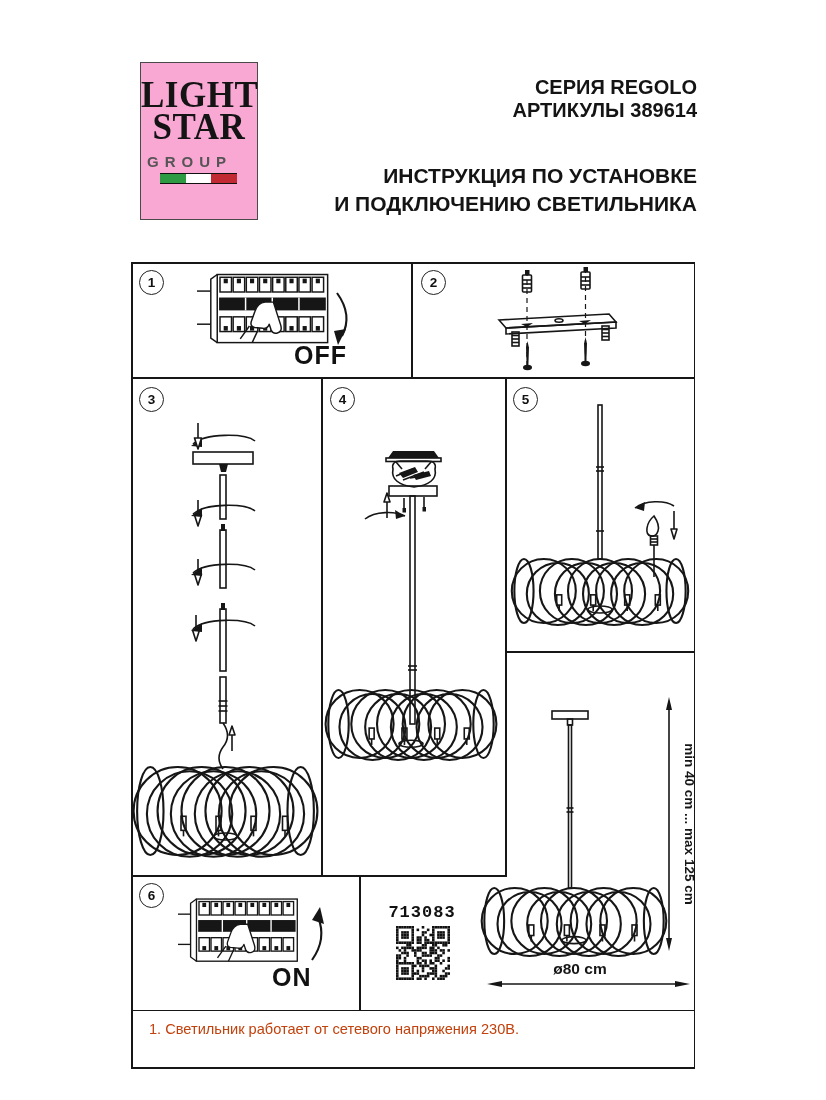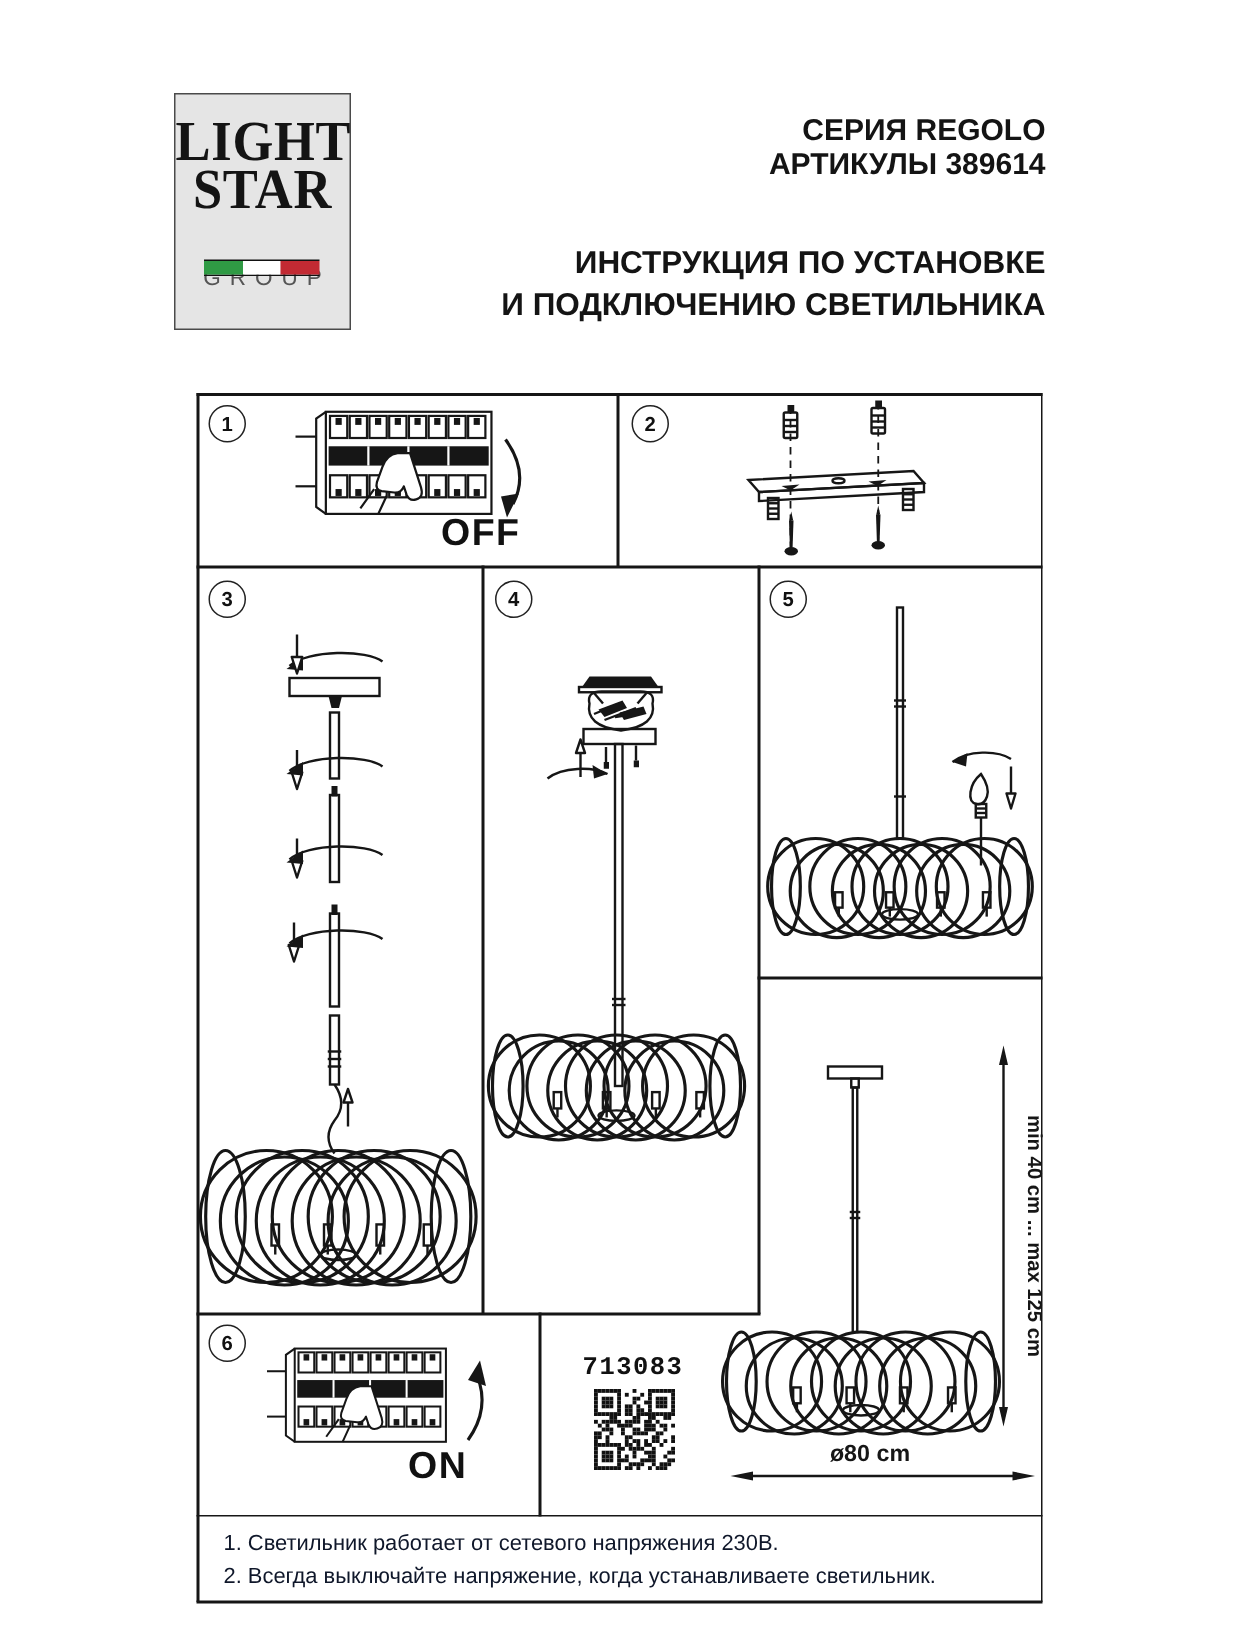--- a/index.html
+++ b/index.html
@@ -12,33 +12,33 @@
            font-size:13.5px;font-weight:bold;background:#fff;z-index:3;}
   .biglabel{position:absolute;font-size:25px;font-weight:bold;letter-spacing:1px;z-index:3;}
   svg{position:absolute;overflow:visible;}
   svg *{vector-effect:none;}
   .ln{fill:none;stroke:#161616;stroke-width:1.6;}
   .ln2{fill:none;stroke:#161616;stroke-width:2.1;}
   .fill{fill:#161616;stroke:none;}
   .wfill{fill:#fff;stroke:#161616;stroke-width:1.6;stroke-linejoin:round;}
   .dash{fill:none;stroke:#161616;stroke-width:1.2;stroke-dasharray:5 4;}
   
-  #logo-box{position:absolute;left:116px;top:62px;width:116px;height:156px;border:1.5px solid #4a4a4a;background:#e5e5e5;}
+  #logo-box{position:absolute;left:140px;top:62px;width:116px;height:156px;border:1.5px solid #4a4a4a;background:#f9a8d4;}
   .brand-line{position:absolute;width:100%;text-align:center;font-family:"Liberation Serif","DejaVu Serif",serif;
               font-weight:bold;font-size:35px;line-height:31px;letter-spacing:.5px;color:#141414;transform:scaleY(1.08);}
-  #brand-group{position:absolute;width:100%;top:90px;text-align:center;font-size:15px;letter-spacing:6px;
-               text-indent:6px;color:#555;font-weight:400;margin-top:24px;}
+  #brand-group{position:absolute;width:100%;top:90px;font-size:15px;letter-spacing:6px;
+               text-indent:6px;color:#555;font-weight:700;}
   #flag{position:absolute;left:19px;top:110px;width:77px;height:9px;border-top:1.6px solid #111;
         border-bottom:1.6px solid #111;display:flex;box-sizing:content-box;}
   #flag div{flex:1;height:100%;}
   #title-block{position:absolute;left:280px;top:0;width:417px;text-align:right;font-weight:bold;color:#141414;}
   .t1{position:absolute;right:0;width:100%;font-size:20px;}
   
   #notes{position:absolute;left:133px;top:1010px;width:560px;padding:9px 0 0 16px;
-         font-size:14.6px;line-height:21.5px;color:#0f172a;}
+         font-size:14.6px;line-height:21.5px;color:#c2410c;}
   text{font-family:"Liberation Sans",sans-serif;}
 </style>
 </head>
 <body>
 
 <div id="page">
 
   <div id="logo-box">
     <div class="brand-line" style="top:16px;">LIGHT</div>
     <div class="brand-line" style="top:48px;">STAR</div>
@@ -678,16 +678,15 @@
     <g>
       <line class="ln" x1="14" y1="332" x2="203" y2="332"></line>
       <polygon class="fill" points="22,329 22,335 7,332"></polygon>
       <polygon class="fill" points="195,329 195,335 210,332"></polygon>
       <text x="100" y="322" text-anchor="middle" font-size="15.5" font-weight="bold" fill="#161616">ø80 cm</text>
     </g>
   </svg>
 
   <div id="notes">
     <div>1. Светильник работает от сетевого напряжения 230В.</div>
-    <div>2. Всегда выключайте напряжение, когда устанавливаете светильник.</div>
   </div>
 
 </div>
 
 </body></html>

